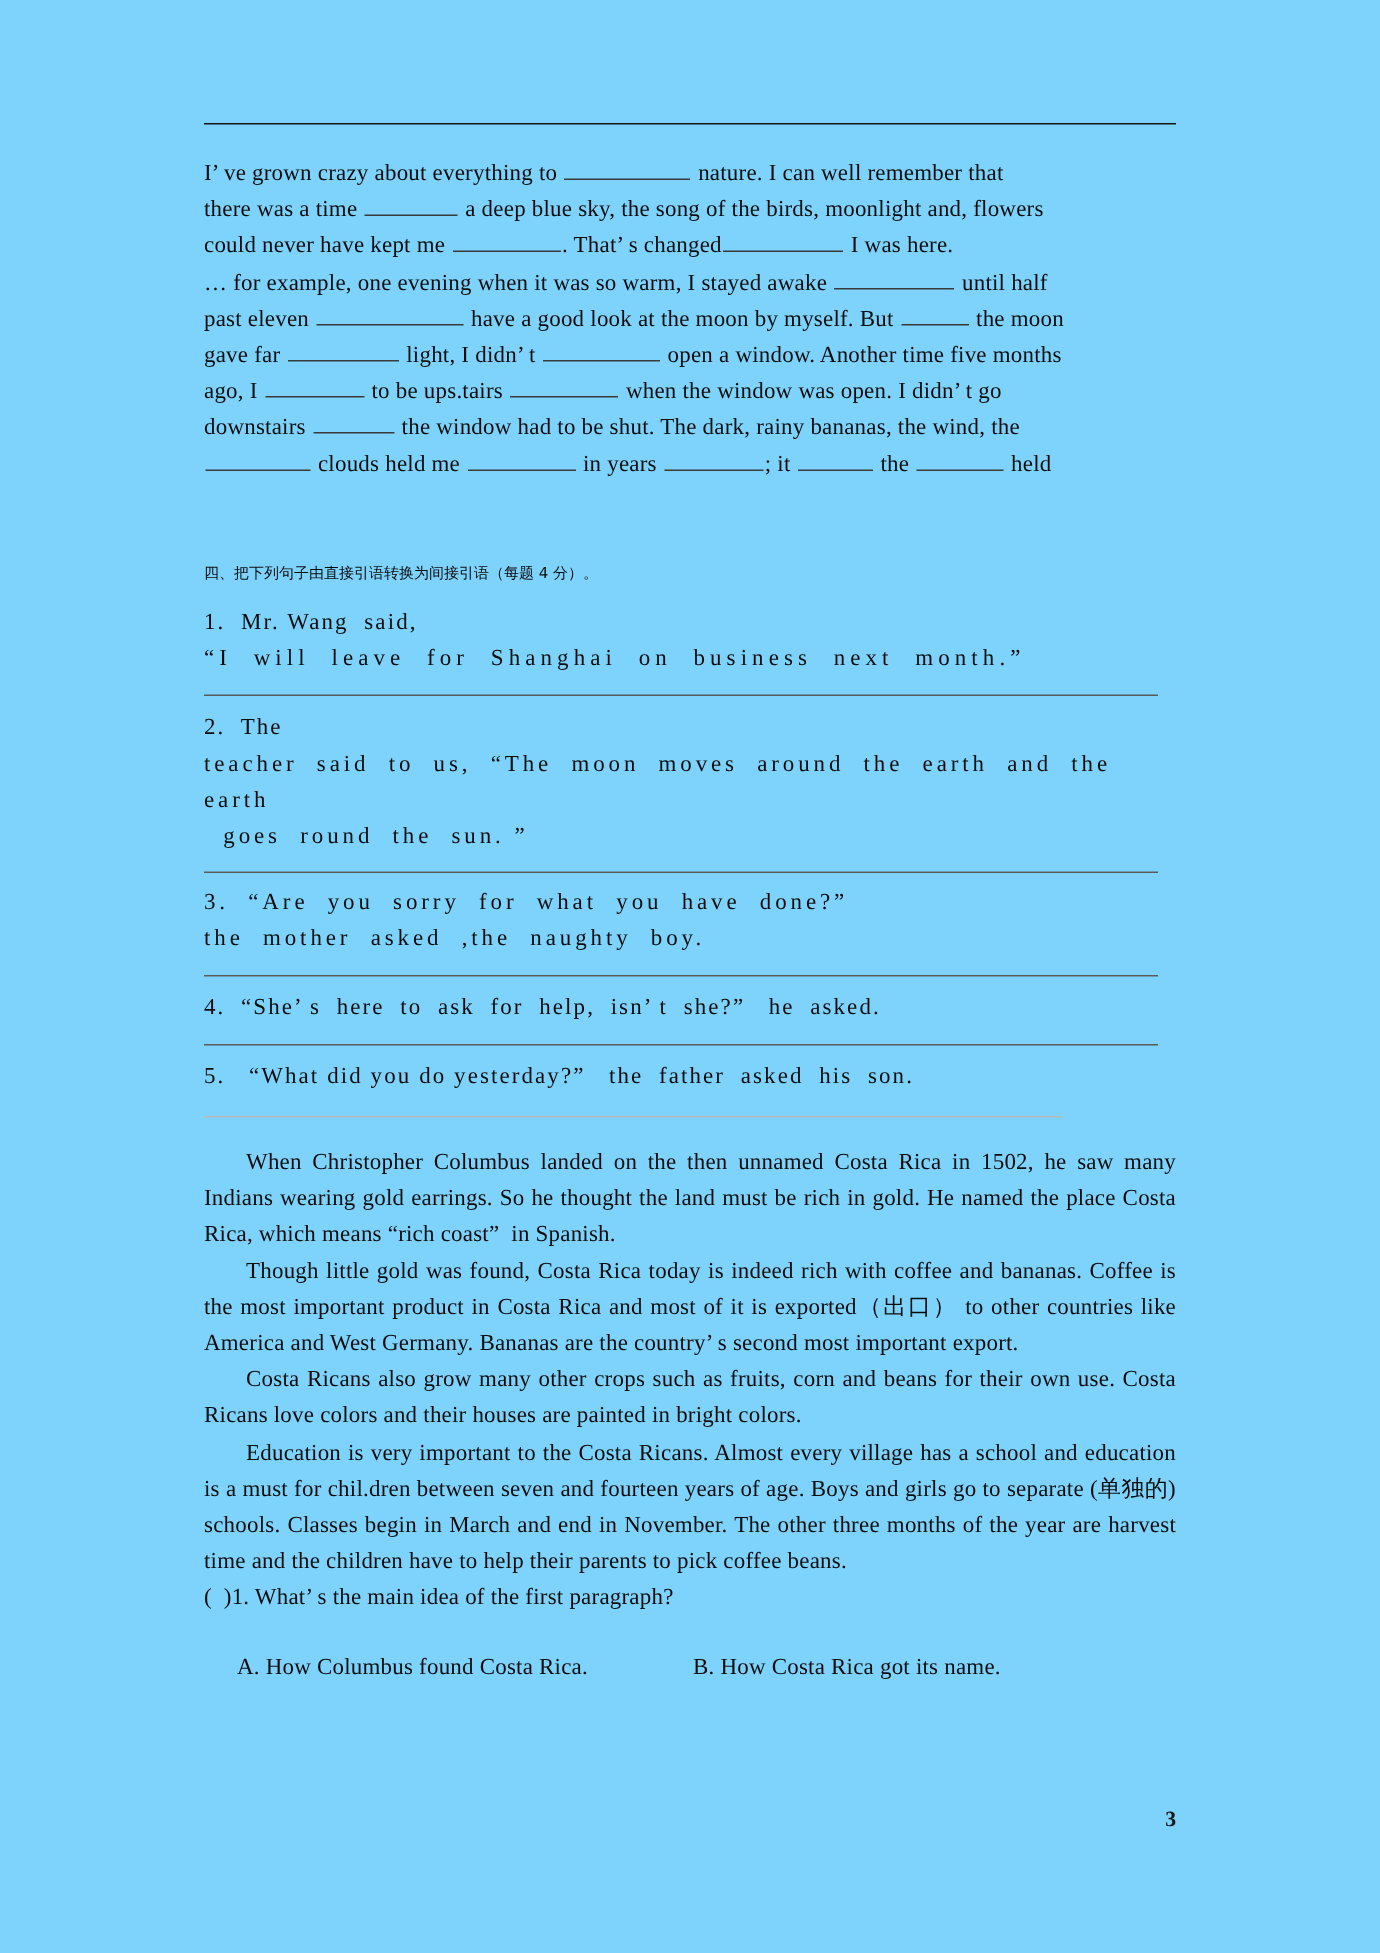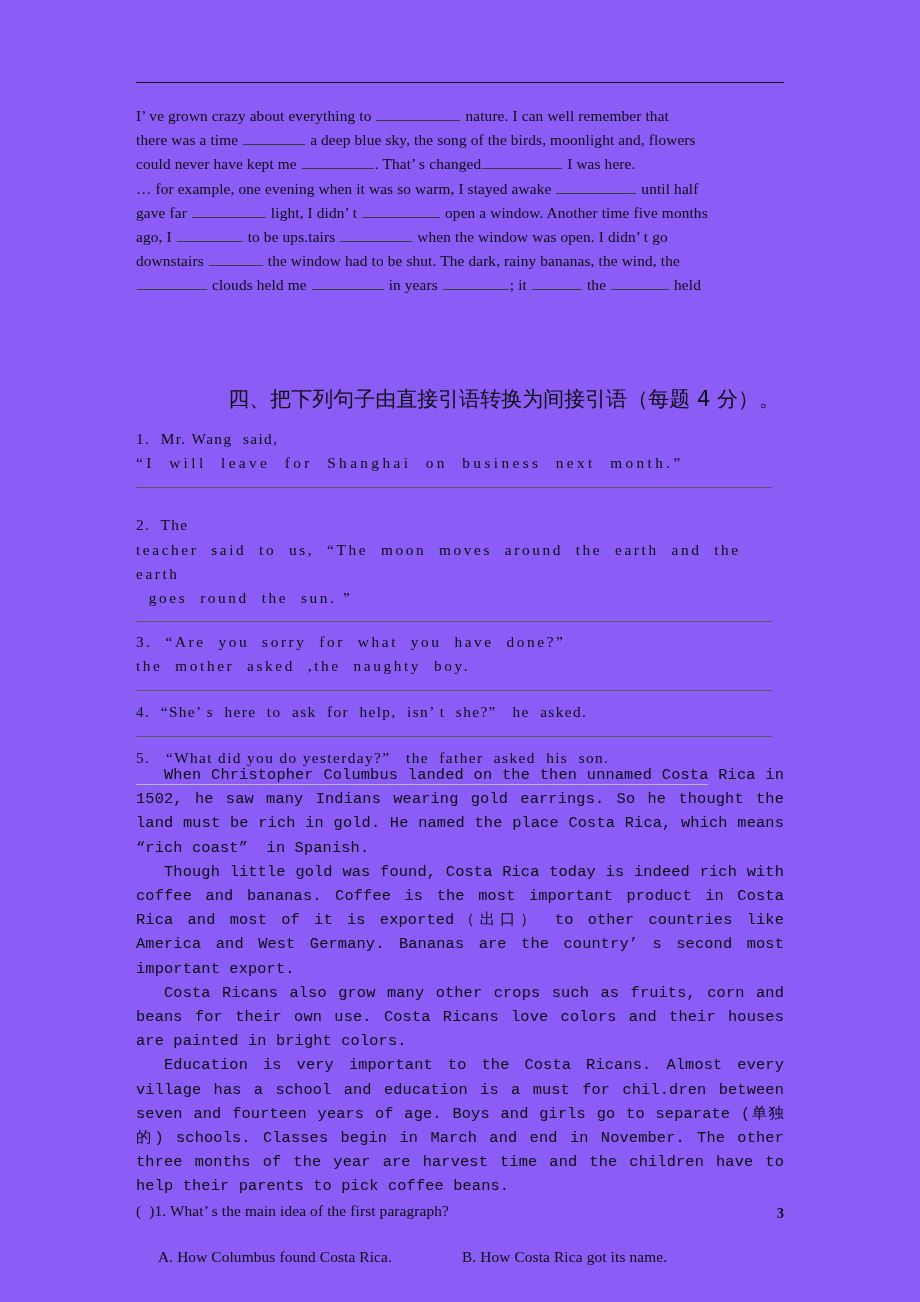--- a/index.html
+++ b/index.html
@@ -9,21 +9,21 @@
   }
   body {
     font-family: "Liberation Serif", "DejaVu Serif", serif;
     color: #000000;
   }
   #page {
     position: relative;
     width: 920px;
     height: 1302px;
     margin: 0 auto;
-    background: #8b5cf6;
+    background: #7dd3fc;
     overflow: hidden;
   }
   
   .header-rule {
     position: absolute;
     left: 136px;
     top: 82px;
     width: 648px;
     height: 0;
     border-top: 1.6px solid #151515;
@@ -38,26 +38,25 @@
     letter-spacing: 0.15px;
     white-space: pre-wrap;
     margin: 0;
   }
   .en-just {
     text-align: justify;
     text-align-last: left;
   }
   .cn {
     font-family: "DejaVu Sans", "Liberation Sans", sans-serif;
-    font-size: 21px;
+    font-size: 10px;
     line-height: 24px;
     color: #0c0c0c;
-    margin: 16px;
+    margin: 0;
     white-space: pre-wrap;
-    text-align: right;
   }
 
   
   .blk {
     display: inline-block;
     border-bottom: 1px solid #3b3b3b;
     vertical-align: baseline;
     height: 14px;
     margin: 0 1px;
   }
@@ -87,39 +86,40 @@
     color: #151515;
   }
 
   .spaced {
     
     letter-spacing: 1.4px;
   }
   .spaced2 { letter-spacing: 2.6px; }
   .spaced3 { letter-spacing: 3.4px; }
 
-  .indent { text-indent: 28px; font-family: Liberation Mono, monospace; }
+  .indent { text-indent: 28px; }
 </style>
 </head>
 <body>
 
 <div id="page">
 
   <div class="header-rule"></div>
 
   <div class="blk-abs" style="left:136px; top:104px; width:648px;">
 
     <div class="en"><span>I’ ve grown crazy about everything to </span><span class="blk" style="width:84px"></span><span> nature. I can well remember that</span></div>
 
     <div class="en"><span>there was a time </span><span class="blk" style="width:62px"></span><span> a deep blue sky, the song of the birds, moonlight and, flowers</span></div>
 
     <div class="en"><span>could never have kept me </span><span class="blk" style="width:72px"></span><span>. That’ s changed</span><span class="blk" style="width:80px"></span><span> I was here.</span></div>
 
     <div class="en"><span>… for example, one evening when it was so warm, I stayed awake </span><span class="blk" style="width:80px"></span><span> until half</span></div>
 
+    <div class="en"><span>past eleven </span><span class="blk" style="width:98px"></span><span> have a good look at the moon by myself. But </span><span class="blk" style="width:45px"></span><span> the moon</span></div>
 
     <div class="en"><span>gave far </span><span class="blk" style="width:74px"></span><span> light, I didn’ t </span><span class="blk" style="width:78px"></span><span> open a window. Another time five months</span></div>
 
     <div class="en"><span>ago, I </span><span class="blk" style="width:66px"></span><span> to be ups.tairs </span><span class="blk" style="width:72px"></span><span> when the window was open. I didn’ t go</span></div>
 
     <div class="en"><span>downstairs </span><span class="blk" style="width:54px"></span><span> the window had to be shut. The dark, rainy bananas, the wind, the</span></div>
 
     <div class="en"><span class="blk" style="width:70px"></span><span> clouds held me </span><span class="blk" style="width:72px"></span><span> in years </span><span class="blk" style="width:66px"></span><span>; it </span><span class="blk" style="width:50px"></span><span> the </span><span class="blk" style="width:58px"></span><span> held</span></div>
 
   </div>
@@ -127,21 +127,21 @@
   <div class="blk-abs" style="left:136px; top:371px; width:660px;">
 
     <div class="cn">四、把下列句子由直接引语转换为间接引语（每题 4 分）。</div>
 
     <div style="margin-top:8px;">
       <div class="en spaced">1.  Mr. Wang  said,</div>
       <div class="en spaced3">“I  will  leave  for  Shanghai  on  business  next  month.”</div>
     </div>
     <div class="ansline" style="margin-top:12px;"></div>
 
-    <div style="margin-top:25px;">
+    <div style="margin-top:9px;">
       <div class="en spaced">2.  The</div>
       <div class="en spaced2">teacher  said  to  us,  “The  moon  moves  around  the  earth  and  the  earth</div>
       <div class="en spaced2">  goes  round  the  sun. ”</div>
     </div>
     <div class="ansline" style="margin-top:11px;"></div>
 
     <div style="margin-top:8px;">
       <div class="en spaced2">3.  “Are  you  sorry  for  what  you  have  done?”</div>
       <div class="en spaced2">the  mother  asked  ,the  naughty  boy.</div>
     </div>

